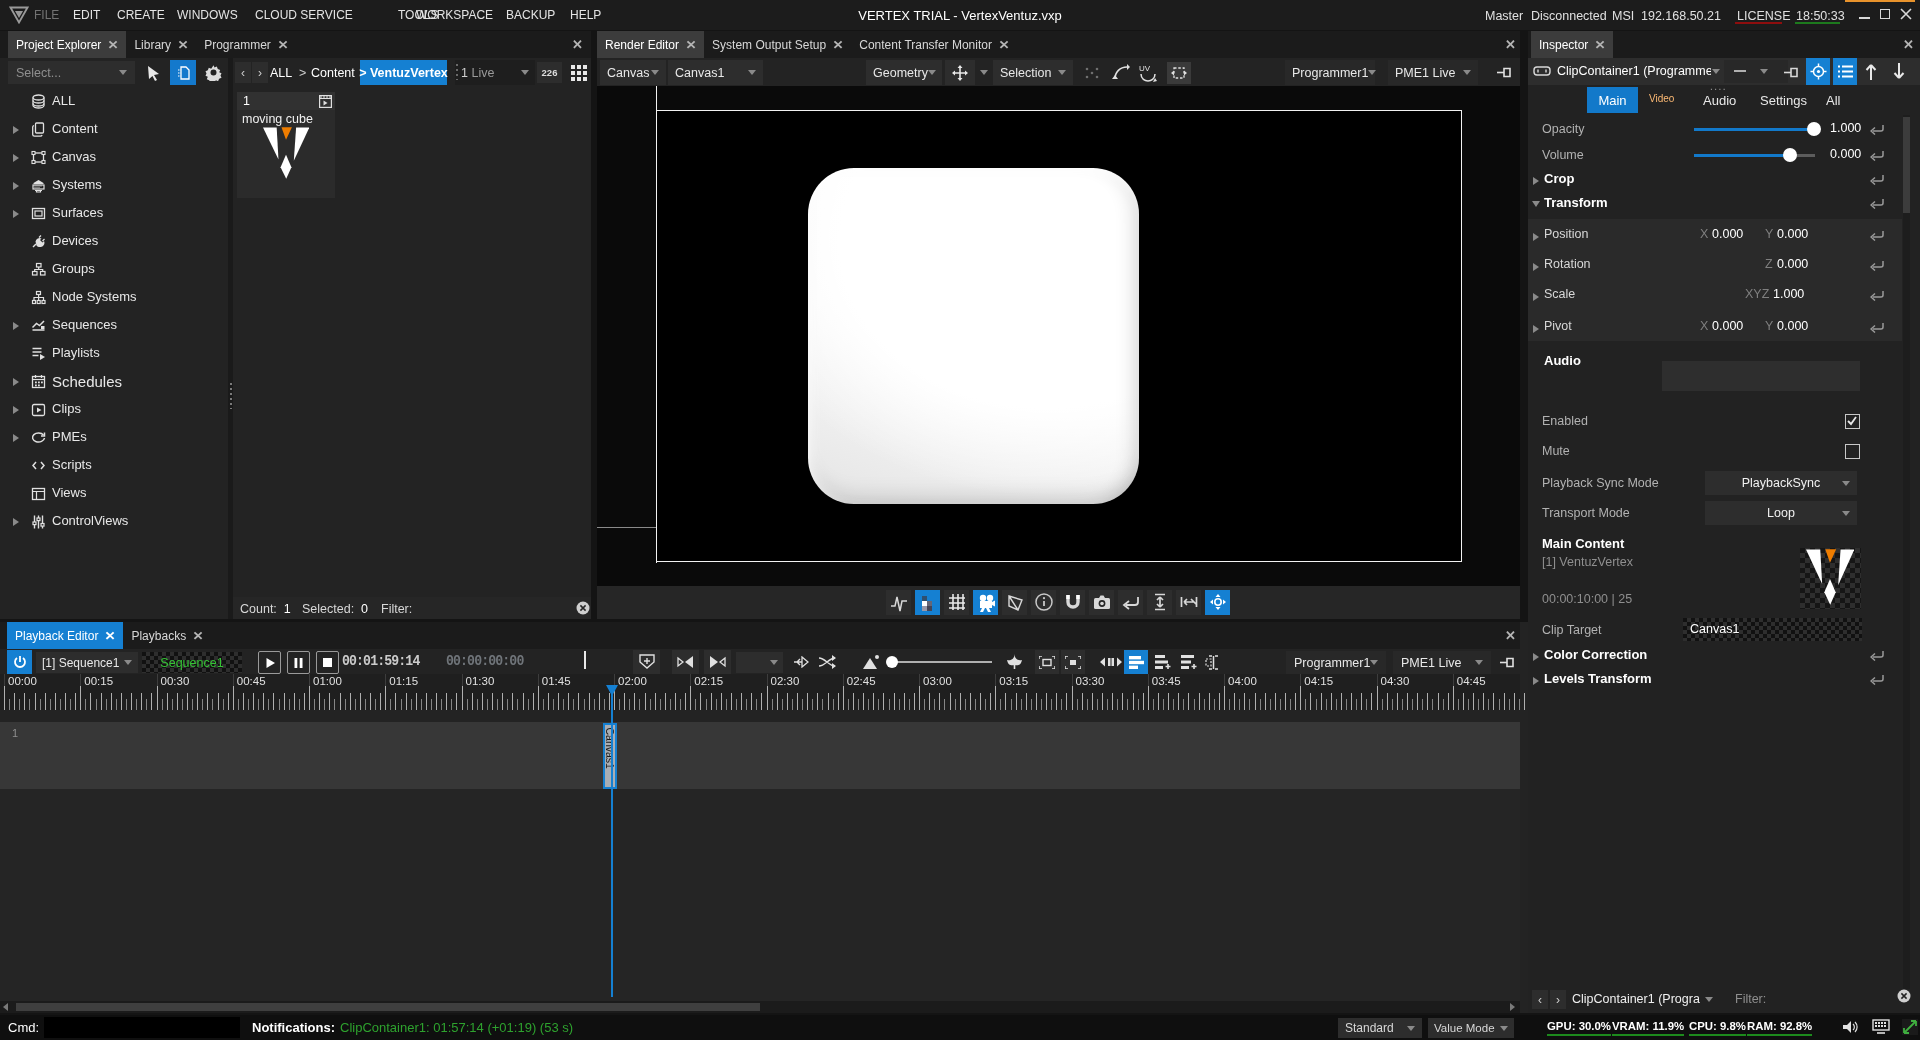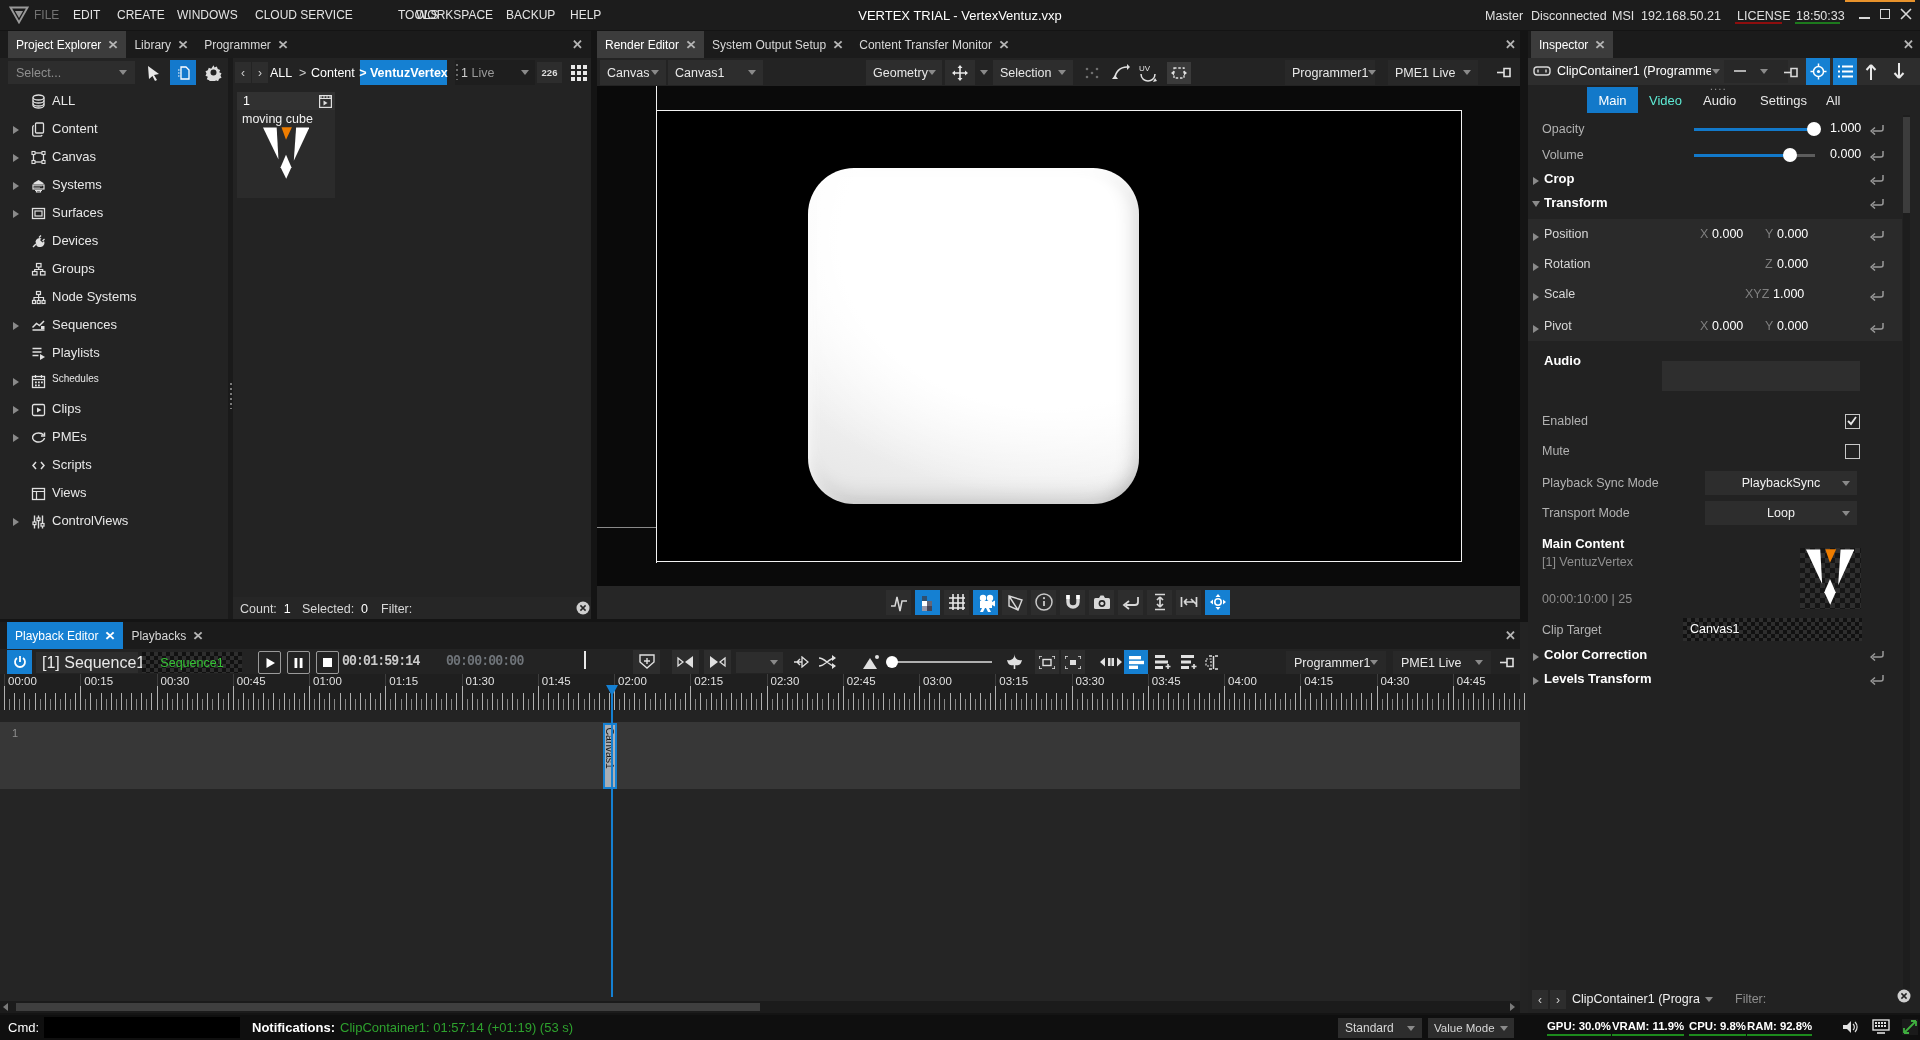--- a/index.html
+++ b/index.html
@@ -189,21 +189,21 @@
           <path d="M1.5 5.5 h12" stroke="#e0e0e0" stroke-width="1.2"></path>
           <path d="M4.5 1 v3 M10.5 1 v3" stroke="#e0e0e0" stroke-width="1.3"></path>
           <g fill="#e0e0e0">
             <rect x="4" y="7.5" width="1.8" height="1.8"></rect>
             <rect x="7" y="7.5" width="1.8" height="1.8"></rect>
             <rect x="10" y="7.5" width="1.8" height="1.8"></rect>
             <rect x="4" y="10.5" width="1.8" height="1.8"></rect>
             <rect x="7" y="10.5" width="1.8" height="1.8"></rect>
           </g>
         </svg>
-        <div class="lbl" style="left:52px;top:287px;font-size:10px;color:#e8e8e8;">Schedules</div>
+        <div class="lbl" style="left:52px;top:287px;font-size:15px;color:#e8e8e8;">Schedules</div>
         <div class="abs" style="left:13px;top:320px;width:0;height:0;border-top:4.5px solid transparent;border-bottom:4.5px solid transparent;border-left:6px solid #8a8a8a;"></div>
         <svg class="abs" style="left:31px;top:316px;" width="15" height="15" viewBox="0 0 15 15">
           <rect x="1.5" y="2.5" width="12" height="11" rx="1.5" fill="none" stroke="#e0e0e0" stroke-width="1.3"></rect>
           <path d="M6 5.5 L10.5 8 L6 10.5 Z" fill="#e0e0e0"></path>
         </svg>
         <div class="lbl" style="left:52px;top:315px;font-size:13px;color:#e8e8e8;">Clips</div>
         <div class="abs" style="left:13px;top:348px;width:0;height:0;border-top:4.5px solid transparent;border-bottom:4.5px solid transparent;border-left:6px solid #8a8a8a;"></div>
         <svg class="abs" style="left:31px;top:344px;" width="15" height="15" viewBox="0 0 15 15">
           <path d="M12.5 5 A6 4.5 0 1 0 13.5 8" fill="none" stroke="#e0e0e0" stroke-width="1.5"></path>
           <path d="M13.5 2.5 v3.5 h-3.5" fill="none" stroke="#e0e0e0" stroke-width="1.5"></path>
@@ -406,21 +406,21 @@
   </div>
   <div class="closex" style="left:1505px;top:6px;">✕</div>
 
   <div class="abs" style="left:0;top:27px;width:1520px;height:26px;background:#232323;"></div>
   <div class="btn bluebg" style="left:7px;top:28px;width:25px;height:24px;">
     <svg width="14" height="14" viewBox="0 0 14 14">
           <path d="M7 1 v6" stroke="#fff" stroke-width="1.8"></path>
           <path d="M4 3 a5 5 0 1 0 6 0" fill="none" stroke="#fff" stroke-width="1.8"></path>
         </svg>
   </div>
-  <div class="dd" style="left:36px;top:30px;width:102px;height:21px;padding:0 6px;font-size:16px;white-space:nowrap;">[1] Sequence1<div class="caret" style="margin-left:auto;"></div></div>
+  <div class="dd" style="left:36px;top:30px;width:102px;height:21px;padding:0 6px;font-size:12px;white-space:nowrap;">[1] Sequence1<div class="caret" style="margin-left:auto;"></div></div>
   <div class="abs checker8" style="left:142px;top:30px;width:100px;height:21px;display:flex;align-items:center;justify-content:center;font-size:12.5px;color:#35c435;">Sequence1</div>
   <div class="btn" style="left:258px;top:29px;width:23px;height:23px;border:1px solid #9a9a9a;background:none;border-radius:2px;">
     <svg width="10" height="10" viewBox="0 0 10 10">
           <path d="M1.5 0 L10 5 L1.5 10 Z" fill="#fff"></path>
         </svg>
   </div>
   <div class="btn" style="left:287px;top:29px;width:23px;height:23px;border:1px solid #9a9a9a;background:none;border-radius:2px;">
     <svg width="9" height="10" viewBox="0 0 9 10">
           <rect x="0.5" y="0" width="2.8" height="10" fill="#fff"></rect>
           <rect x="5.7" y="0" width="2.8" height="10" fill="#fff"></rect>
@@ -931,21 +931,21 @@
   </div>
   <svg class="abs" style="left:337px;top:31px;" width="12" height="19" viewBox="0 0 12 19">
         <path d="M6 18 V3 M6 3 L1.5 8 M6 3 L10.5 8" fill="none" stroke="#e8e8e8" stroke-width="2"></path>
       </svg>
   <svg class="abs" style="left:365px;top:31px;" width="12" height="19" viewBox="0 0 12 19">
         <path d="M6 1 V16 M6 16 L1.5 11 M6 16 L10.5 11" fill="none" stroke="#e8e8e8" stroke-width="2"></path>
       </svg>
   <div class="lbl" style="left:182px;top:50px;font-size:10px;color:#9a9a9a;letter-spacing:1.5px;">....</div>
 
   <div class="abs" style="left:59px;top:56px;width:51px;height:26px;background:#1279ca;display:flex;align-items:center;justify-content:center;font-size:13px;color:#fff;">Main</div>
-  <div class="lbl" style="left:121px;top:62px;font-size:13px;color:#5eead4;">Video</div>
+  <div class="lbl" style="left:121px;top:62px;font-size:10px;color:#fdba74;">Video</div>
   <div class="lbl" style="left:175px;top:62px;font-size:13px;color:#e8e8e8;">Audio</div>
   <div class="lbl" style="left:232px;top:62px;font-size:13px;color:#e8e8e8;">Settings</div>
   <div class="lbl" style="left:298px;top:62px;font-size:13px;color:#e8e8e8;">All</div>
 
   <div class="lbl" style="left:14px;top:91px;font-size:12.5px;color:#b2b2b2;">Opacity</div>
   <div class="abs" style="left:166px;top:97px;width:120px;height:3px;background:#1279ca;"></div>
   <div class="abs" style="left:279px;top:91px;width:14px;height:14px;border-radius:50%;background:#fff;"></div>
   <div class="lbl" style="left:302px;top:90px;width:30px;text-align:right;font-size:12.5px;color:#fff;">1.000</div>
   <svg class="abs" style="left:342px;top:92px;" width="15" height="12" viewBox="0 0 15 12">
         <path d="M13 2 v4 a2 2 0 0 1 -2 2 H3" fill="none" stroke="#9a9a9a" stroke-width="1.5"></path>

